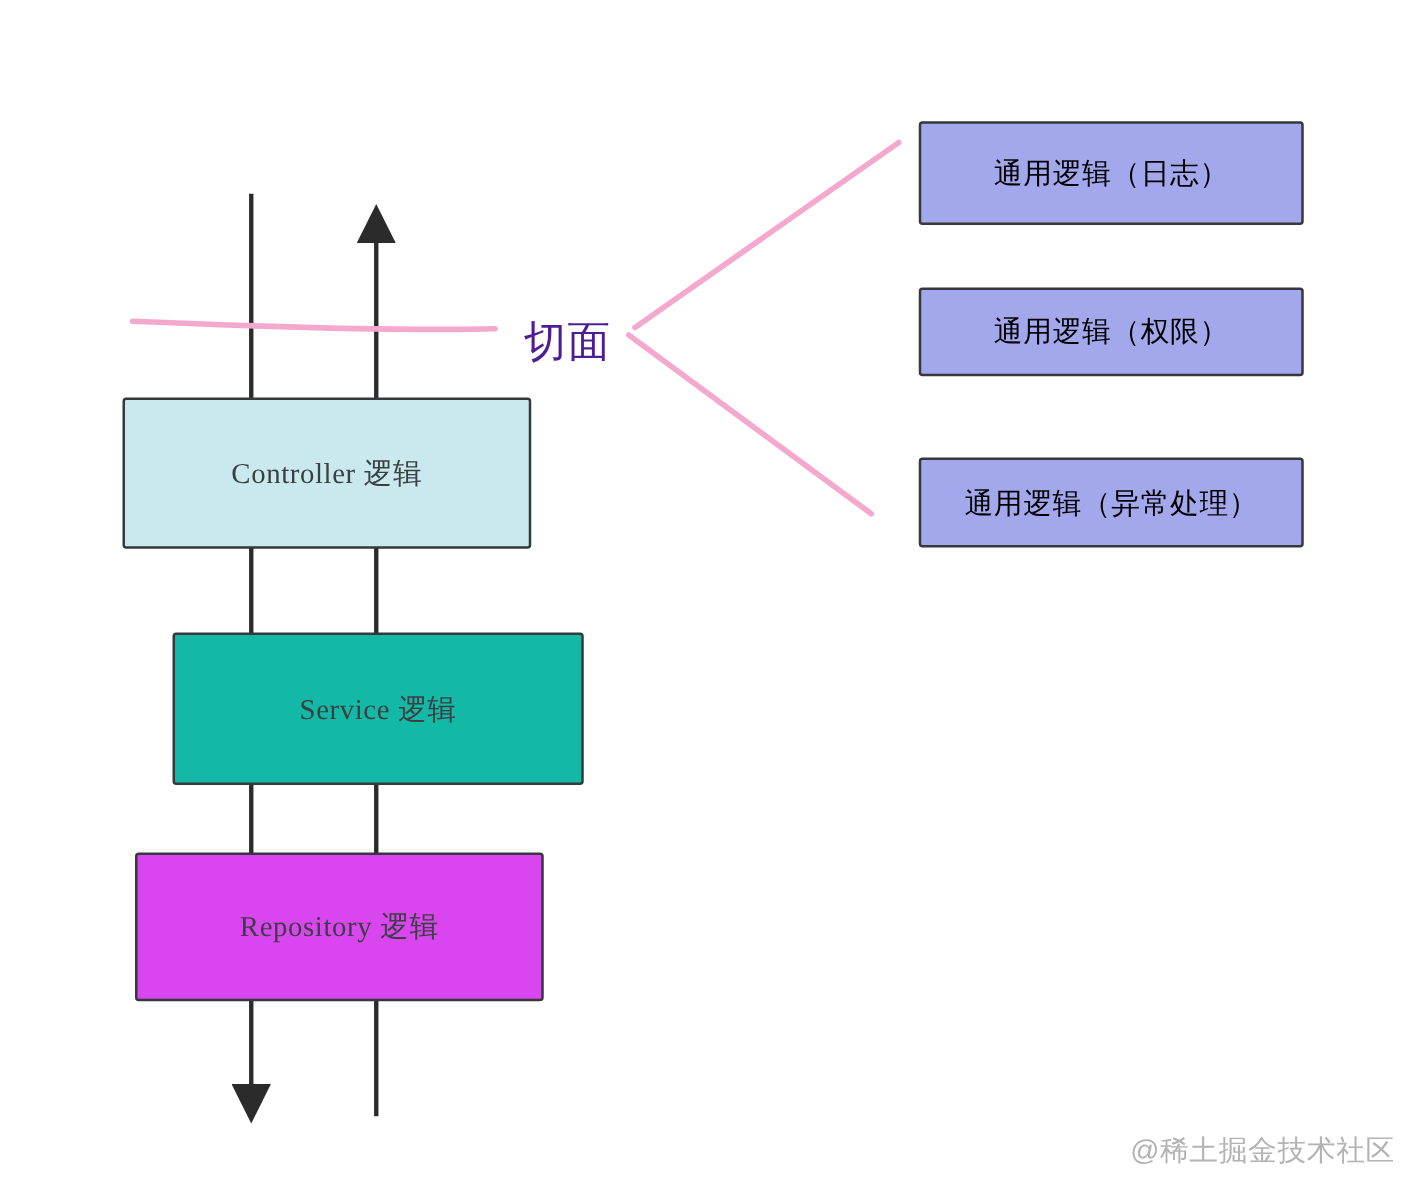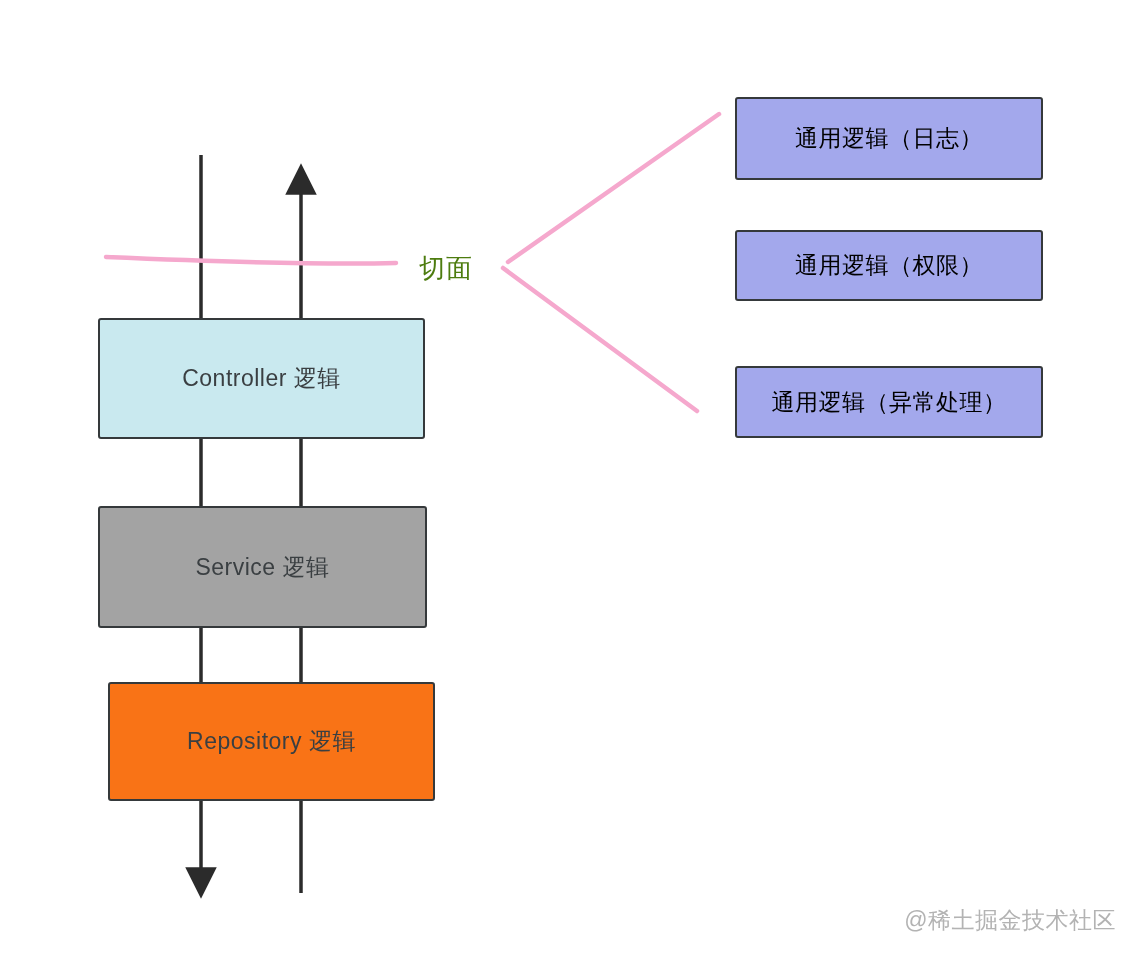--- a/index.html
+++ b/index.html
@@ -26,20 +26,21 @@
     position: absolute;
     z-index: 2;
     border: 2.5px solid #35393b;
     border-radius: 3px;
     display: flex;
     align-items: center;
     justify-content: center;
     font-size: 23px;
     color: #3a3f42;
     letter-spacing: 0.5px;
+    font-family: Liberation Serif, serif;
   }
   .layer-box.controller { left: 98px;  top: 318px; width: 323px; height: 117px; }
   .layer-box.service    { left: 98px;  top: 506px; width: 325px; height: 118px; }
   .layer-box.repository { left: 108px; top: 682px; width: 323px; height: 115px; }
 
   .aspect-box {
     position: absolute;
     z-index: 2;
     left: 735px;
     width: 304px;
@@ -54,22 +55,22 @@
   }
   .aspect-box.a1 { top: 97px;  height: 79px; }
   .aspect-box.a2 { top: 230px; height: 67px; }
   .aspect-box.a3 { top: 366px; height: 68px; }
 
   .aspect-label {
     position: absolute;
     z-index: 2;
     left: 419px;
     top: 251px;
-    font-size: 26px;
-    color: #4d7c0f;
+    font-size: 34px;
+    color: #4c1d95;
     letter-spacing: 1px;
   }
   .watermark {
     position: absolute;
     z-index: 2;
     right: 22px;
     bottom: 24px;
     font-size: 23px;
     color: #b3b3b3;
     letter-spacing: 0.5px;
@@ -95,25 +96,25 @@
 
     <line x1="508" y1="262" x2="719" y2="114" stroke="#f5a8cd" stroke-width="4.5" stroke-linecap="round"></line>
 
     <line x1="503" y1="268" x2="697" y2="411" stroke="#f5a8cd" stroke-width="4.5" stroke-linecap="round"></line>
   </svg>
 
   <div class="layer-box controller" style="background-color: rgb(201, 233, 239);">
     <span>Controller 逻辑</span>
   </div>
 
-  <div class="layer-box service" style="background-color: #a3a3a3;">
+  <div class="layer-box service" style="background-color: #14b8a6; margin-left: 40px;">
     <span>Service 逻辑</span>
   </div>
 
-  <div class="layer-box repository" style="background-color: #f97316;">
+  <div class="layer-box repository" style="background-color: #d946ef;">
     <span>Repository 逻辑</span>
   </div>
 
   <div class="aspect-label">切面</div>
 
   <div class="aspect-box a1" style="background-color: rgb(163, 168, 236);">
     <span>通用逻辑（日志）</span>
   </div>
 
   <div class="aspect-box a3" style="background-color: rgb(163, 168, 236);">

